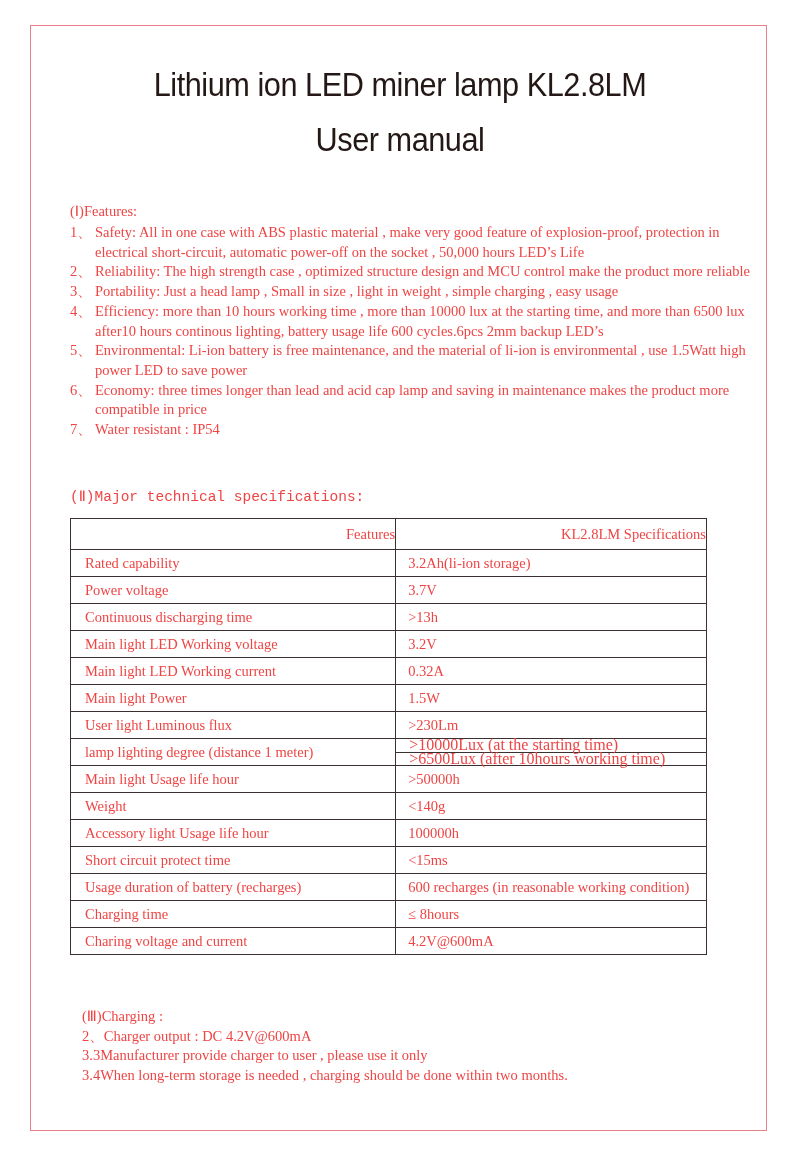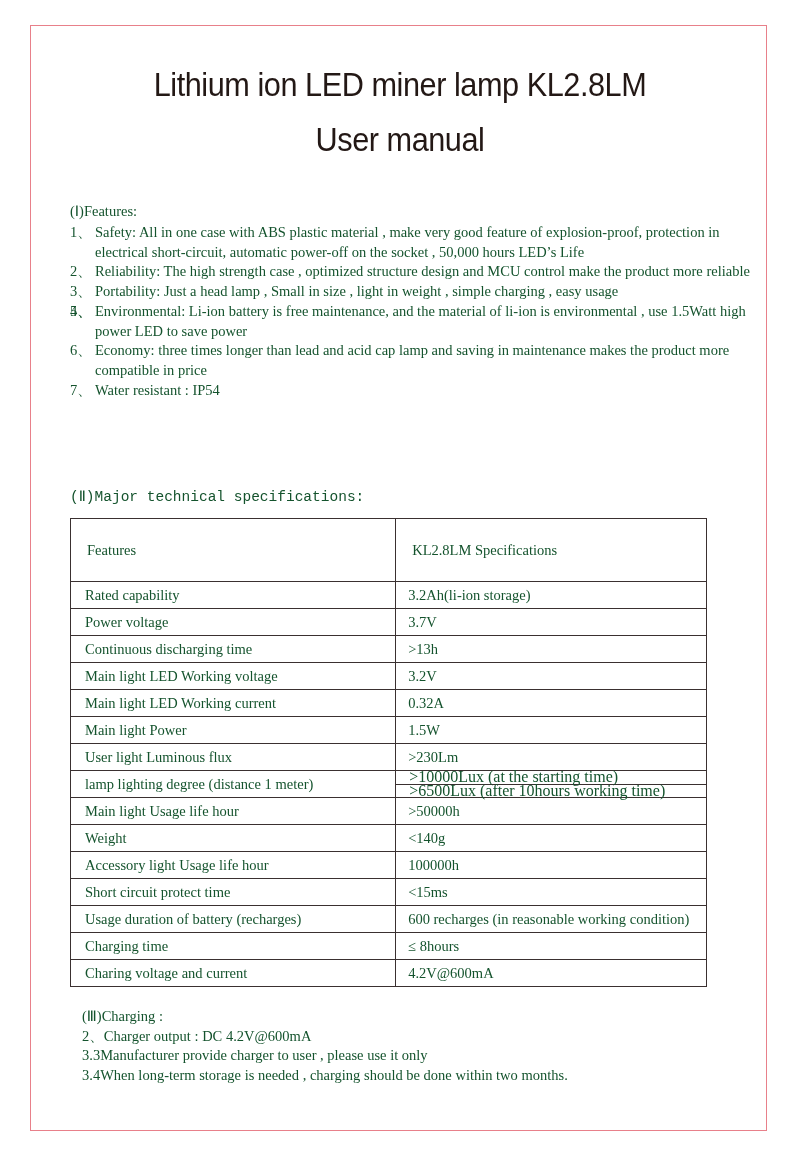--- a/index.html
+++ b/index.html
@@ -8,34 +8,34 @@
       position: absolute; left: 30px; top: 25px; width: 737px; height: 1106px;
       border: 1px solid #e8808a; box-sizing: border-box;
     }
     .title {
       position: absolute; left: 0; width: 800px; text-align: center;
       font-family: "Liberation Sans", sans-serif; font-weight: normal;
       color: #231815; margin: 0; letter-spacing: -0.5px;
     }
     .title-1 { top: 66px; font-size: 33px; transform: scaleX(0.93); }
     .title-2 { top: 121px; font-size: 33px; transform: scaleX(0.93); }
-    .serif { font-family: "Liberation Serif", serif; color: #14532d; }
+    .serif { font-family: "Liberation Serif", serif; color: #ef4444; }
     .sec-heading { position: absolute; left: 70px; font-size: 14.5px; margin: 0; }
     .features { position: absolute; left: 70px; top: 223px; width: 680px; margin: 0; padding: 0; list-style: none; }
     .features li { position: relative; padding-left: 25px; font-size: 14.5px; line-height: 19.7px; margin: 0; }
     .features li .num { position: absolute; left: 0; top: 0; }
     table.spec {
       position: absolute; left: 70px; top: 518px; width: 637px;
       border-collapse: collapse; font-size: 14.5px;
     }
     table.spec th, table.spec td {
       border: 1.5px solid #3a3030; padding: 0 0 0 14px; height: 26px;
       font-weight: normal; text-align: left; vertical-align: middle; white-space: nowrap;
     }
-    table.spec th { text-align: left; padding: 16px; height: 30px; }
+    table.spec th { text-align: right; padding: 0; height: 30px; }
     table.spec col.c1 { width: 326px; }
     table.spec col.c2 { width: 311px; }
     table.spec td.sub { padding: 0 0 0 13px; font-size: 16px; height: 12px; line-height: 12px; }
     table.spec td.v { padding-left: 12px; }
     .charging { position: absolute; left: 70px; top: 995px; margin: 12px; padding: 0; list-style: none; }
     .charging li { font-size: 14.5px; line-height: 19.6px; }
   </style>
 </head>
 <body>
 
@@ -43,21 +43,21 @@
 
 <h1 class="title title-1">Lithium ion LED miner lamp KL2.8LM</h1>
 <h2 class="title title-2">User manual</h2>
 
 <p class="sec-heading serif" style="top:203px;">(Ⅰ)Features:</p>
 
 <ul class="features serif">
   <li><span class="num">1、</span><span>Safety: All in one case with ABS plastic material , make very good feature of explosion-proof, protection in electrical short-circuit, automatic power-off on the socket , 50,000 hours LED’s Life</span></li>
   <li><span class="num">2、</span><span>Reliability: The high strength case , optimized structure design and MCU control make the product more reliable</span></li>
   <li><span class="num">3、</span><span>Portability: Just a head lamp , Small in size , light in weight , simple charging , easy usage</span></li>
-  <li><span class="num">4、</span></li>
+  <li><span class="num">4、</span><span>Efficiency: more than 10 hours working time , more than 10000 lux at the starting time,  and more than 6500 lux after10 hours continous lighting, battery usage life 600 cycles.6pcs 2mm backup LED’s</span></li>
   <li><span class="num">5、</span><span>Environmental: Li-ion battery is free maintenance, and the material of li-ion is environmental , use 1.5Watt high power LED to save power</span></li>
   <li><span class="num">6、</span><span>Economy: three times longer than lead and acid cap lamp and saving in maintenance makes the product more compatible in price</span></li>
   <li><span class="num">7、</span><span>Water resistant : IP54</span></li>
 </ul>
 
 <p class="sec-heading serif" style="top:488px;font-family:Liberation Mono, monospace;">(Ⅱ)Major technical specifications:</p>
 
 <table class="spec serif">
   <colgroup>
       <col class="c1">

